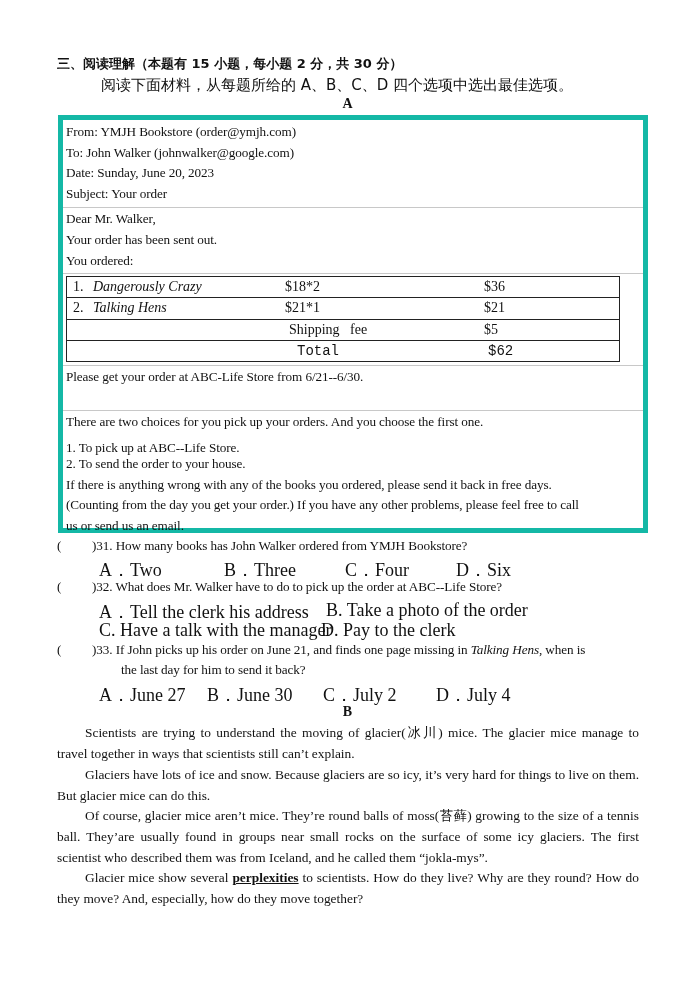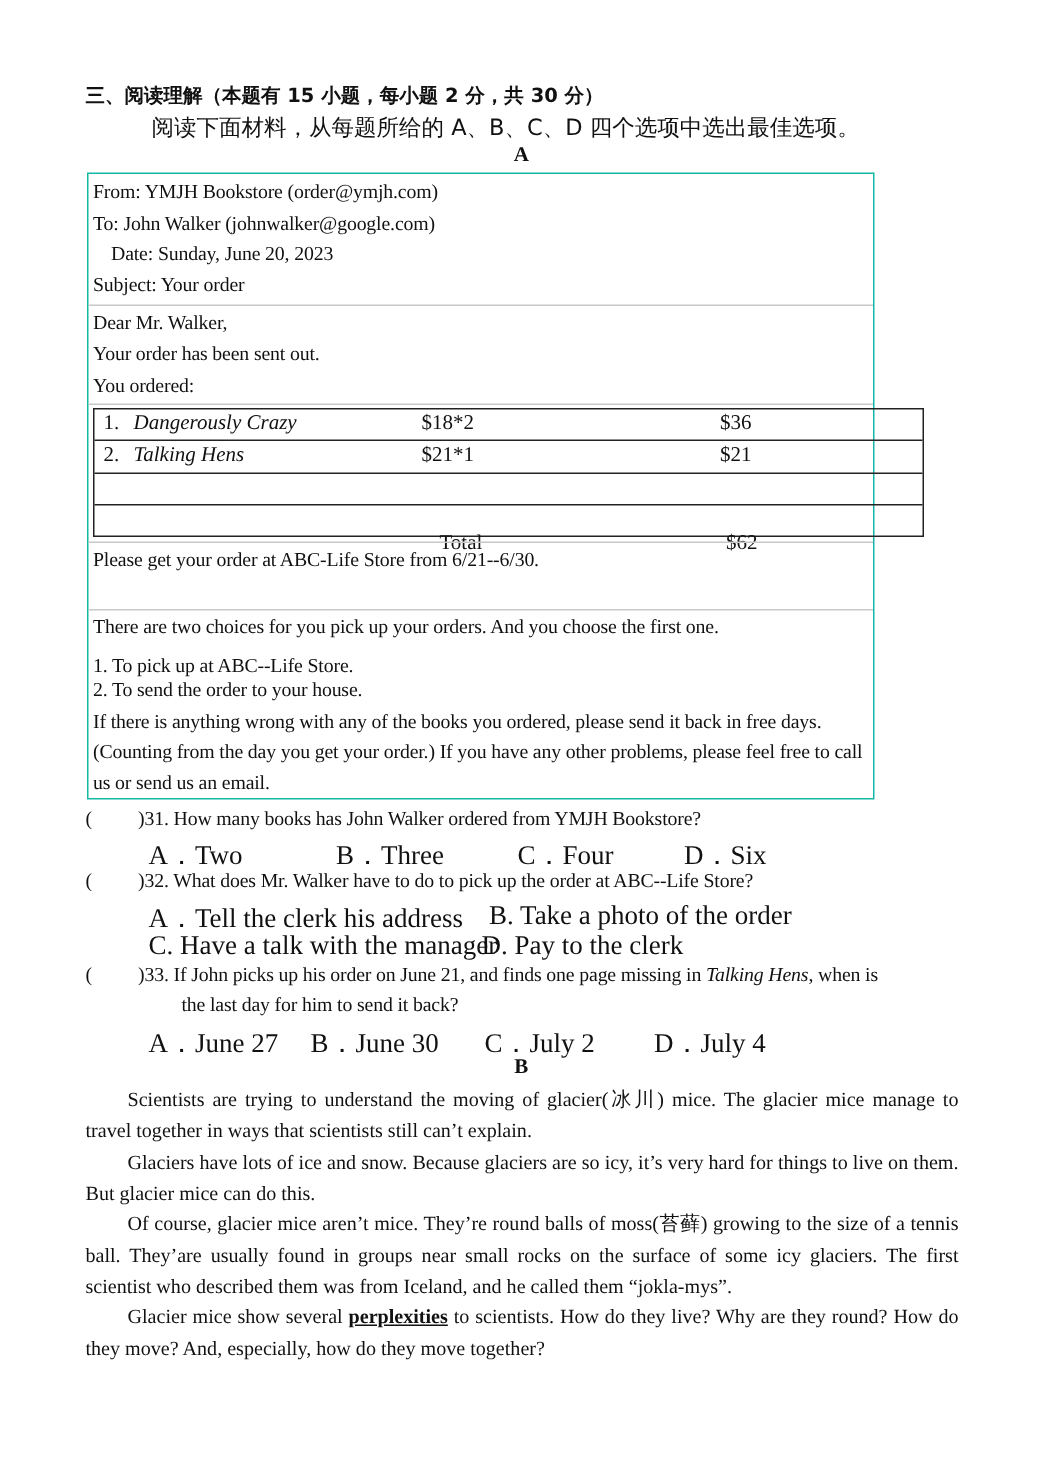--- a/index.html
+++ b/index.html
@@ -24,22 +24,22 @@
   .instruction {
     left: 57px; top: 76px; font-size: 15px; margin-left: 44px;
   }
   .center-letter {
     font-weight: bold; font-size: 14px; width: 695px; left: 0; text-align: center;
   }
   
   .email-box {
     position: absolute;
     left: 58px; top: 115px;
-    width: 525px; height: 418px;
-    border: 1px solid #14b8a6;
+    width: 590px; height: 418px;
+    border: 5px solid #14b8a6;
     box-sizing: border-box;
   }
   .divider {
     position: absolute; left: 0; width: 100%; height: 0;
     border-top: 1px solid #c8c8c8;
   }
   .email-line {
     position: absolute; left: 3px; font-size: 13.2px; white-space: nowrap;
     letter-spacing: -0.1px;
   }
@@ -77,21 +77,21 @@
 <body>
 
 <div class="abs section-heading cn">三、阅读理解（本题有 15 小题，每小题 2 分，共 30 分）</div>
 <div class="abs instruction cn">阅读下面材料，从每题所给的 A、B、C、D 四个选项中选出最佳选项。</div>
 
 <div class="abs center-letter" style="top:96px;">A</div>
 
 <div class="email-box">
   <div class="email-line" style="top:4px;">From: YMJH Bookstore (order@ymjh.com)</div>
   <div class="email-line" style="top:25px;">To: John Walker (johnwalker@google.com)</div>
-  <div class="email-line" style="top:45px;margin-left:12px;">Date: Sunday, June 20, 2023</div>
+  <div class="email-line" style="top:45px;">Date: Sunday, June 20, 2023</div>
   <div class="email-line" style="top:66px;">Subject: Your order</div>
   <div class="divider" style="top:87px;"></div>
 
   <div class="email-line" style="top:91px;">Dear Mr. Walker,</div>
   <div class="email-line" style="top:112px;">Your order has been sent out.</div>
   <div class="email-line" style="top:133px;">You ordered:</div>
   <div class="divider" style="top:153px;"></div>
 
   <div class="order-table">
     <div class="order-row" style="top:0;">
@@ -101,22 +101,26 @@
       <span class="cell" style="left:417px;">$36</span>
     </div>
     <div class="row-line" style="top:20px;"></div>
     <div class="order-row" style="top:21px;">
       <span class="cell" style="left:6px;">2.</span>
       <span class="cell italic" style="left:26px;">Talking  Hens</span>
       <span class="cell" style="left:218px;">$21*1</span>
       <span class="cell" style="left:417px;">$21</span>
     </div>
     <div class="row-line" style="top:42px;"></div>
+    <div class="order-row" style="top:43px;">
+      <span class="cell" style="left:222px; white-space:pre;">Shipping   fee</span>
+      <span class="cell" style="left:417px;">$5</span>
+    </div>
     <div class="row-line" style="top:63px;"></div>
-    <div class="order-row" style="top:80px;">
+    <div class="order-row" style="top:64px;font-family:Liberation Mono, monospace;">
       <span class="cell" style="left:230px;">Total</span>
       <span class="cell" style="left:421px;">$62</span>
     </div>
   </div>
 
   <div class="divider" style="top:245px;"></div>
   <div class="email-line" style="top:249px;">Please get your order at ABC-Life  Store from 6/21--6/30.</div>
   <div class="divider" style="top:290px;"></div>
 
   <div class="email-line" style="top:294px;">There are two choices for you pick up your orders. And you choose the first one.</div>

